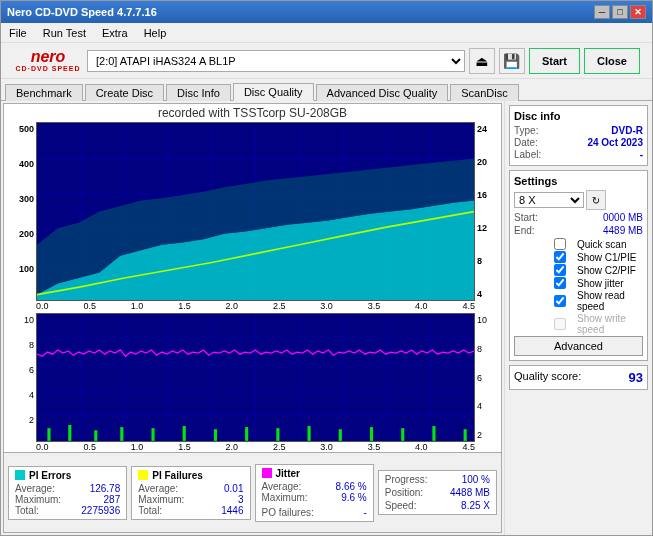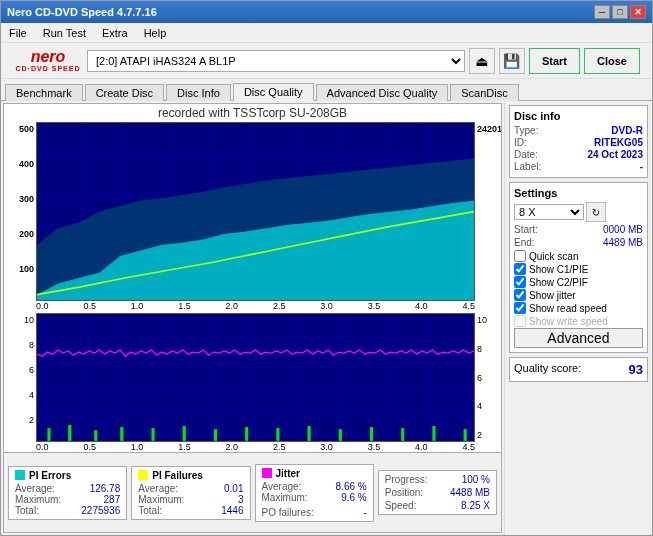--- a/index.html
+++ b/index.html
@@ -214,32 +214,33 @@
       display: flex;
       justify-content: space-between;
       font-size: 10px;
       margin-bottom: 2px;
     }
     .range-label { color: #555; }
     .range-value { color: #0000cc; }
     .checkbox-row {
       display: flex;
       align-items: center;
-      gap: 3px;
+      gap: 11px;
       font-size: 10px;
       margin-bottom: 1px;
+      margin-left: 40px;
     }
     .checkbox-row input { width: 12px; height: 12px; }
     .advanced-btn {
       width: 100%;
       height: 20px;
       background: #f0f0f0;
       border: 1px solid #999;
       cursor: pointer;
-      font-size: 14px;
+      font-size: 11px;
       text-align: center;
     }
     .quality-row {
       display: flex;
       justify-content: space-between;
       font-size: 11px;
     }
     .quality-score {
       color: #0000cc;
       font-weight: bold;
@@ -365,21 +366,21 @@
             <line x1="378" y1="0" x2="378" y2="160" stroke="#0000cc" stroke-width="0.5" opacity="0.7"></line>
 
             <polygon points="0,155 20,145 40,140 60,135 80,120 100,115 120,110 140,108 160,105 180,100 200,98 220,95 240,92 260,90 280,88 300,85 320,82 340,80 360,78 380,75 400,72 420,70 420,160 0,160" fill="#00cccc" opacity="0.85"></polygon>
 
             <polygon points="0,110 20,95 40,90 60,80 80,75 100,70 120,68 140,65 160,62 180,58 200,55 220,52 240,50 260,48 280,46 300,44 320,42 340,40 360,38 380,36 400,34 420,32 420,70 400,72 380,75 360,78 340,80 320,82 300,85 280,88 260,90 240,92 220,95 200,98 180,100 160,105 140,108 120,110 100,115 80,120 60,135 40,140 20,145 0,155" fill="#006666" opacity="0.5"></polygon>
 
             <polyline points="0,155 42,148 84,140 126,133 168,126 210,118 252,110 294,102 336,94 378,87 420,80" fill="none" stroke="#aaff00" stroke-width="1.5"></polyline>
           </svg>
         </div>
 
-        <div style="width:22px; display:flex; justify-content:space-between; align-items:flex-start; padding:2px 2px; font-size:9px; color:#000;">
+        <div style="width:22px; display:flex; flex-direction:column; justify-content:space-between; align-items:flex-start; padding:2px 2px; font-size:9px; color:#000;">
           <span>24</span>
           <span>20</span>
           <span>16</span>
           <span>12</span>
           <span>8</span>
           <span>4</span>
         </div>
       </div>
 
       <div style="display:flex; margin:0 4px; padding-left:28px; padding-right:22px;">
@@ -551,24 +552,20 @@
 
     <div class="stats-panel">
 
       <div class="panel-section">
         <div class="panel-section-title">Disc info</div>
         <div class="info-row">
           <span class="info-label">Type:</span>
           <span class="info-value">DVD-R</span>
         </div>
         <div class="info-row">
-          <span class="info-label">ID:</span>
-          <span class="info-value">RITEKG05</span>
-        </div>
-        <div class="info-row">
           <span class="info-label">Date:</span>
           <span class="info-value">24 Oct 2023</span>
         </div>
         <div class="info-row">
           <span class="info-label">Label:</span>
           <span class="info-value">-</span>
         </div>
       </div>
 
       <div class="panel-section">

